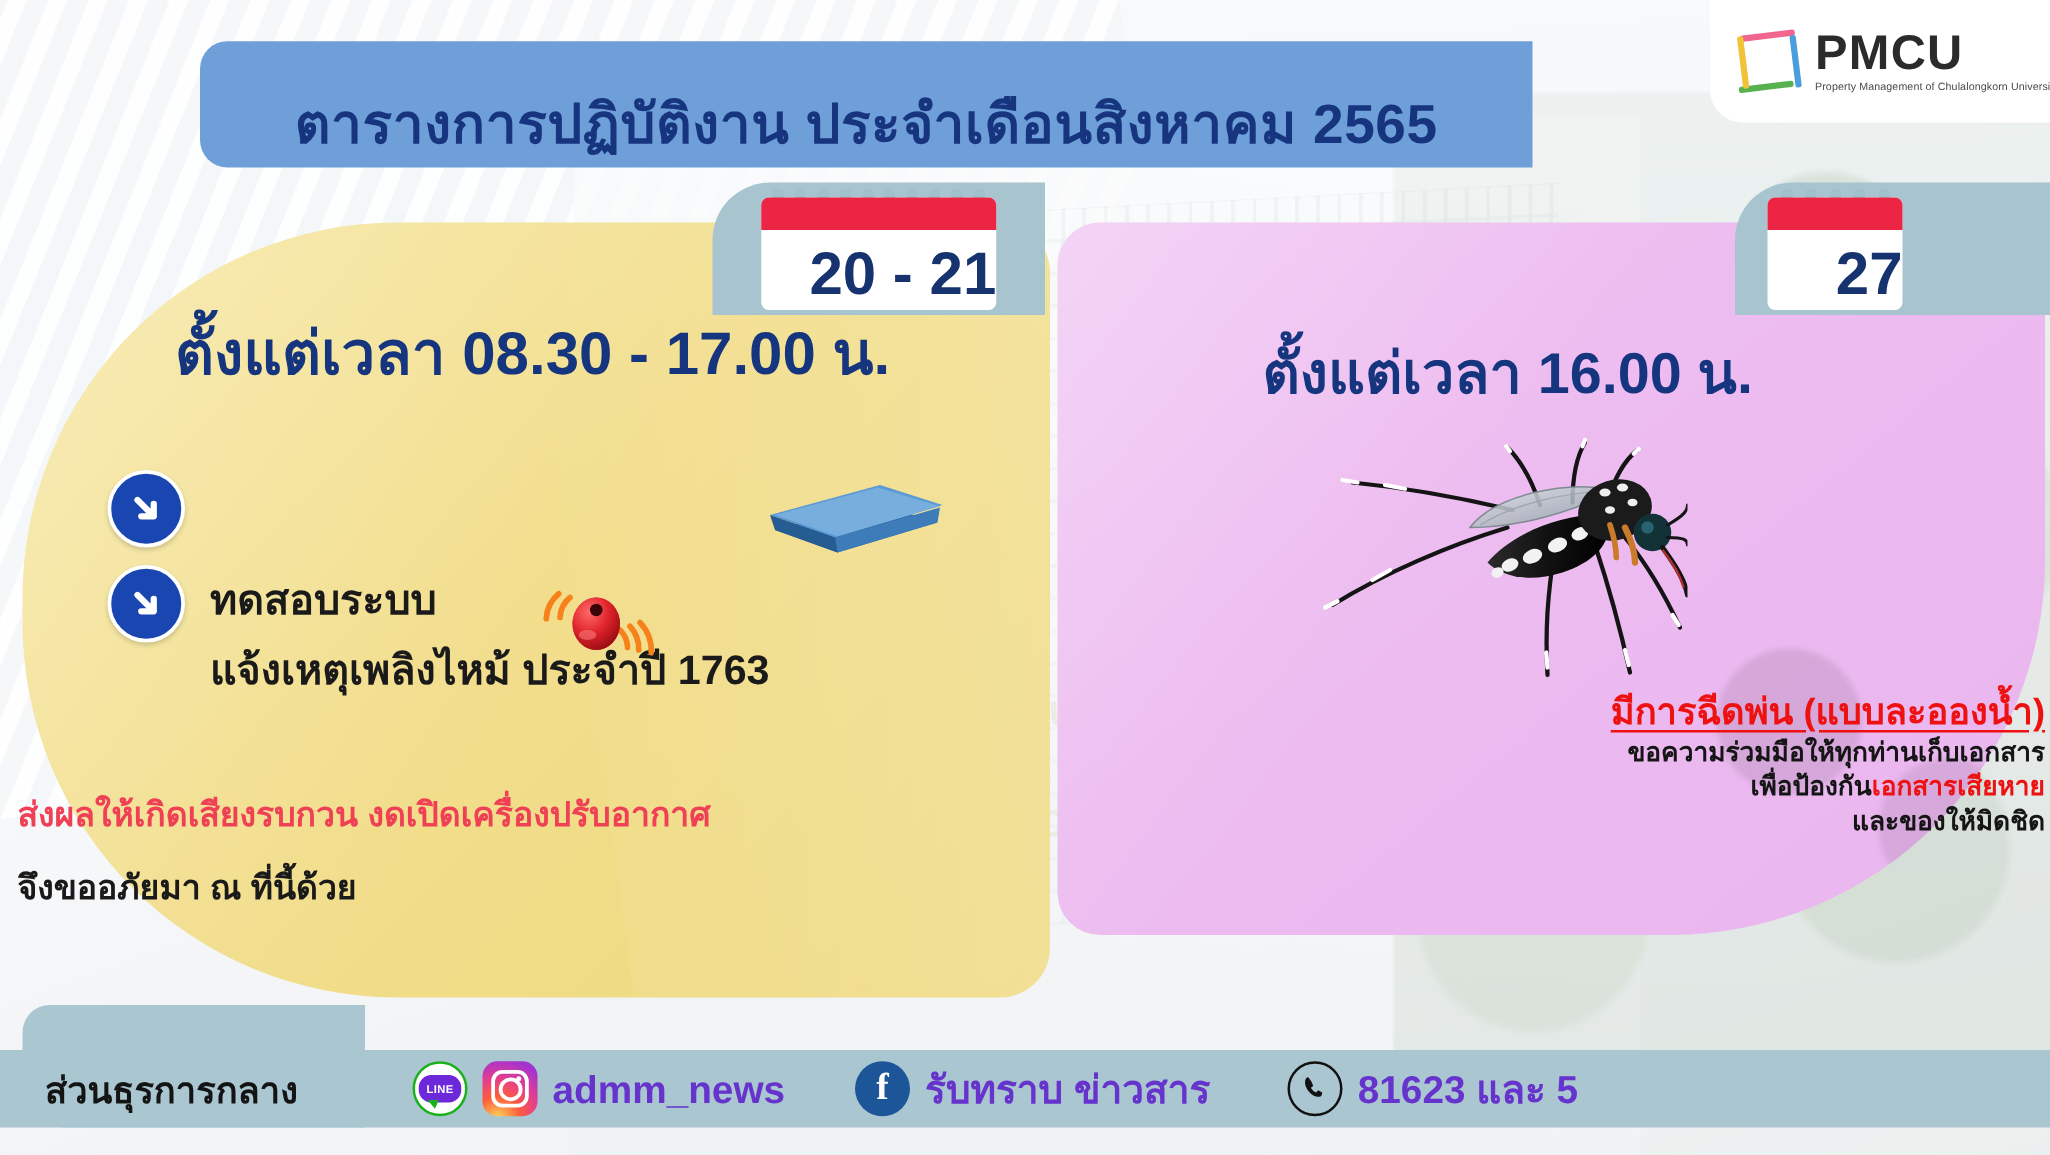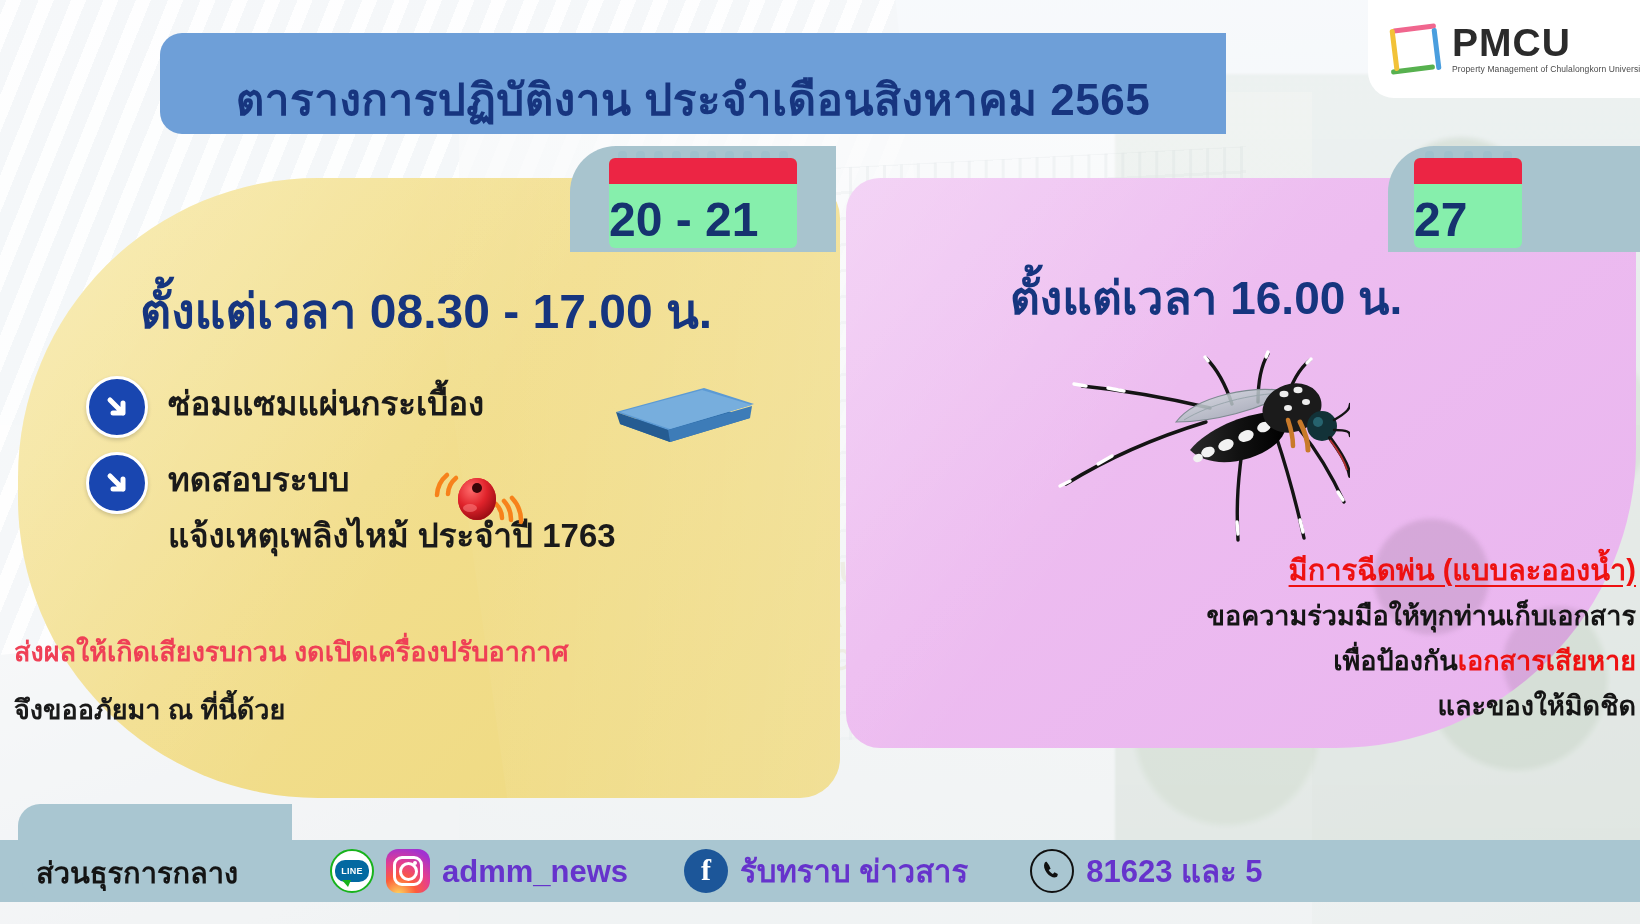--- a/index.html
+++ b/index.html
@@ -155,23 +155,23 @@
   #cal-backdrop-left{
     left:570px; top:146px; width:266px; height:106px;
     border-radius:46px 0 0 0;
   }
   #cal-backdrop-right{
     left:1388px; top:146px; width:252px; height:106px;
     border-radius:46px 0 0 0;
   }
   .calendar{
     position:absolute;
-    background:#86efac;
+    background:#ffffff;
     border-radius:6px;
-    display:flex; align-items:flex-end; justify-content:flex-start;
+    display:flex; align-items:flex-end; justify-content:flex-end;
     padding-bottom:4px;
   }
   .calendar .topbar{
     position:absolute; left:0; top:0; width:100%; height:26px;
     background:#ec2544;
     border-radius:6px 6px 0 0;
   }
   .calendar .rings{
     position:absolute; left:0; top:-7px; width:100%; height:14px;
     display:flex; justify-content:space-evenly; align-items:flex-start;
@@ -184,21 +184,21 @@
     color:#16336f; font-weight:bold; line-height:1;
     position:relative; z-index:2;
   }
   #calendar-left{ left:609px; top:158px; width:188px; height:90px; }
   #calendar-left .daynum{ font-size:48px; }
   #calendar-right{ left:1414px; top:158px; width:108px; height:90px; }
   #calendar-right .daynum{ font-size:48px; }
 
   
   .left-heading{
-    position:absolute; left:140px; top:288px;
+    position:absolute; left:140px; top:260px;
     font-size:48px; font-weight:bold; color:#16357f;
     white-space:nowrap; line-height:1;
   }
   .bullets{
     position:absolute; left:86px; top:376px; width:700px;
   }
   .bullet-row{ display:flex; align-items:flex-start; gap:20px; margin-bottom:14px; }
   .arrow-circle{
     flex:0 0 62px; width:62px; height:62px; border-radius:50%;
     background:#1946b0; border:3px solid #ffffff;
@@ -239,23 +239,22 @@
   .right-body{
     position:absolute; left:846px; top:552px; width:790px;
     text-align:right;
   }
   .rb-line1{
     font-size:29px; font-weight:bold; color:#ee1111;
     text-decoration:underline; text-underline-offset:5px;
     line-height:1.28;
   }
   .rb-line{
-    font-size:27px; font-weight:bold; color:#151515;
+    font-size:21px; font-weight:bold; color:#151515;
     line-height:1.30;
-    margin-top:10px;
   }
   .rb-red{ color:#ee1111; }
 
   
   .footer-bar{
     position:absolute; left:0; bottom:22px; width:100%; height:62px;
     background:#a9c6d1;
     display:flex; align-items:center;
   }
   .footer-tag{
@@ -278,21 +277,21 @@
     white-space:nowrap;
   } .gap2{ width:56px; } .gap3{ width:62px; }
 
   .ic-line{
     width:44px; height:44px; border-radius:50%;
     background:#ffffff; border:2.5px solid #18b31c;
     display:flex; align-items:center; justify-content:center;
     position:relative;
   }
   .ic-line .bubble{
-    width:34px; height:22px; background:#0369a1; border-radius:10px;
+    width:34px; height:22px; background:#6d28d9; border-radius:10px;
     display:flex; align-items:center; justify-content:center;
     color:#ffffff; font-size:9px; font-weight:bold; letter-spacing:.3px;
     position:relative;
   }
   .ic-line .bubble:after{
     content:""; position:absolute; left:7px; bottom:-5px;
     border-left:6px solid transparent; border-right:3px solid transparent;
     border-top:7px solid #18b31c;
   }
   .ic-ig{
@@ -403,21 +402,20 @@
   <div class="left-heading">ตั้งแต่เวลา 08.30 - 17.00 น.</div>
 
   <div class="bullets">
 
     <div class="bullet-row">
       <div class="arrow-circle">
         <svg viewBox="0 0 36 36" aria-hidden="true">
           <path d="M11 11 L24 24 M24 24 L24 14 M24 24 L14 24" stroke="#ffffff" stroke-width="5" stroke-linecap="round" stroke-linejoin="round" fill="none"></path>
         </svg>
       </div>
-      <div class="bullet-text">ซ่อมแซมแผ่นกระเบื้อง</div>
     </div>
 
     <div class="bullet-row">
       <div class="arrow-circle">
         <svg viewBox="0 0 36 36" aria-hidden="true">
           <path d="M11 11 L24 24 M24 24 L24 14 M24 24 L14 24" stroke="#ffffff" stroke-width="5" stroke-linecap="round" stroke-linejoin="round" fill="none"></path>
         </svg>
       </div>
       <div>
         <div class="bullet-text">ทดสอบระบบ</div>

